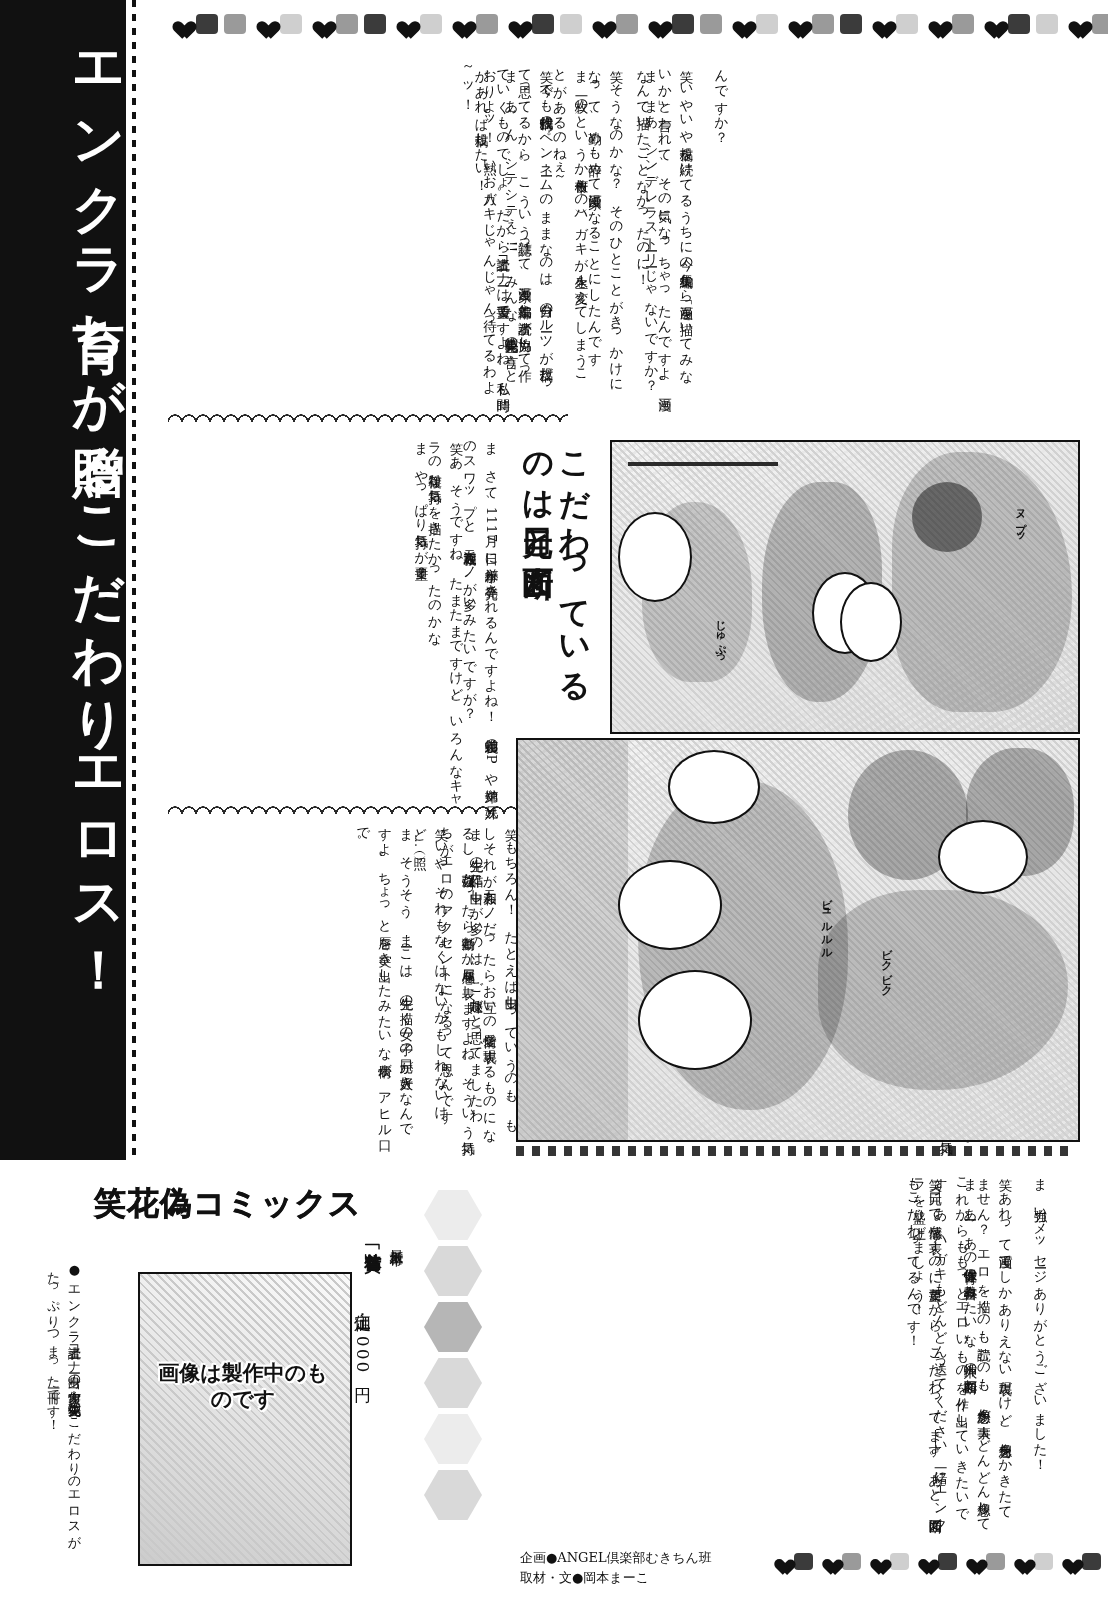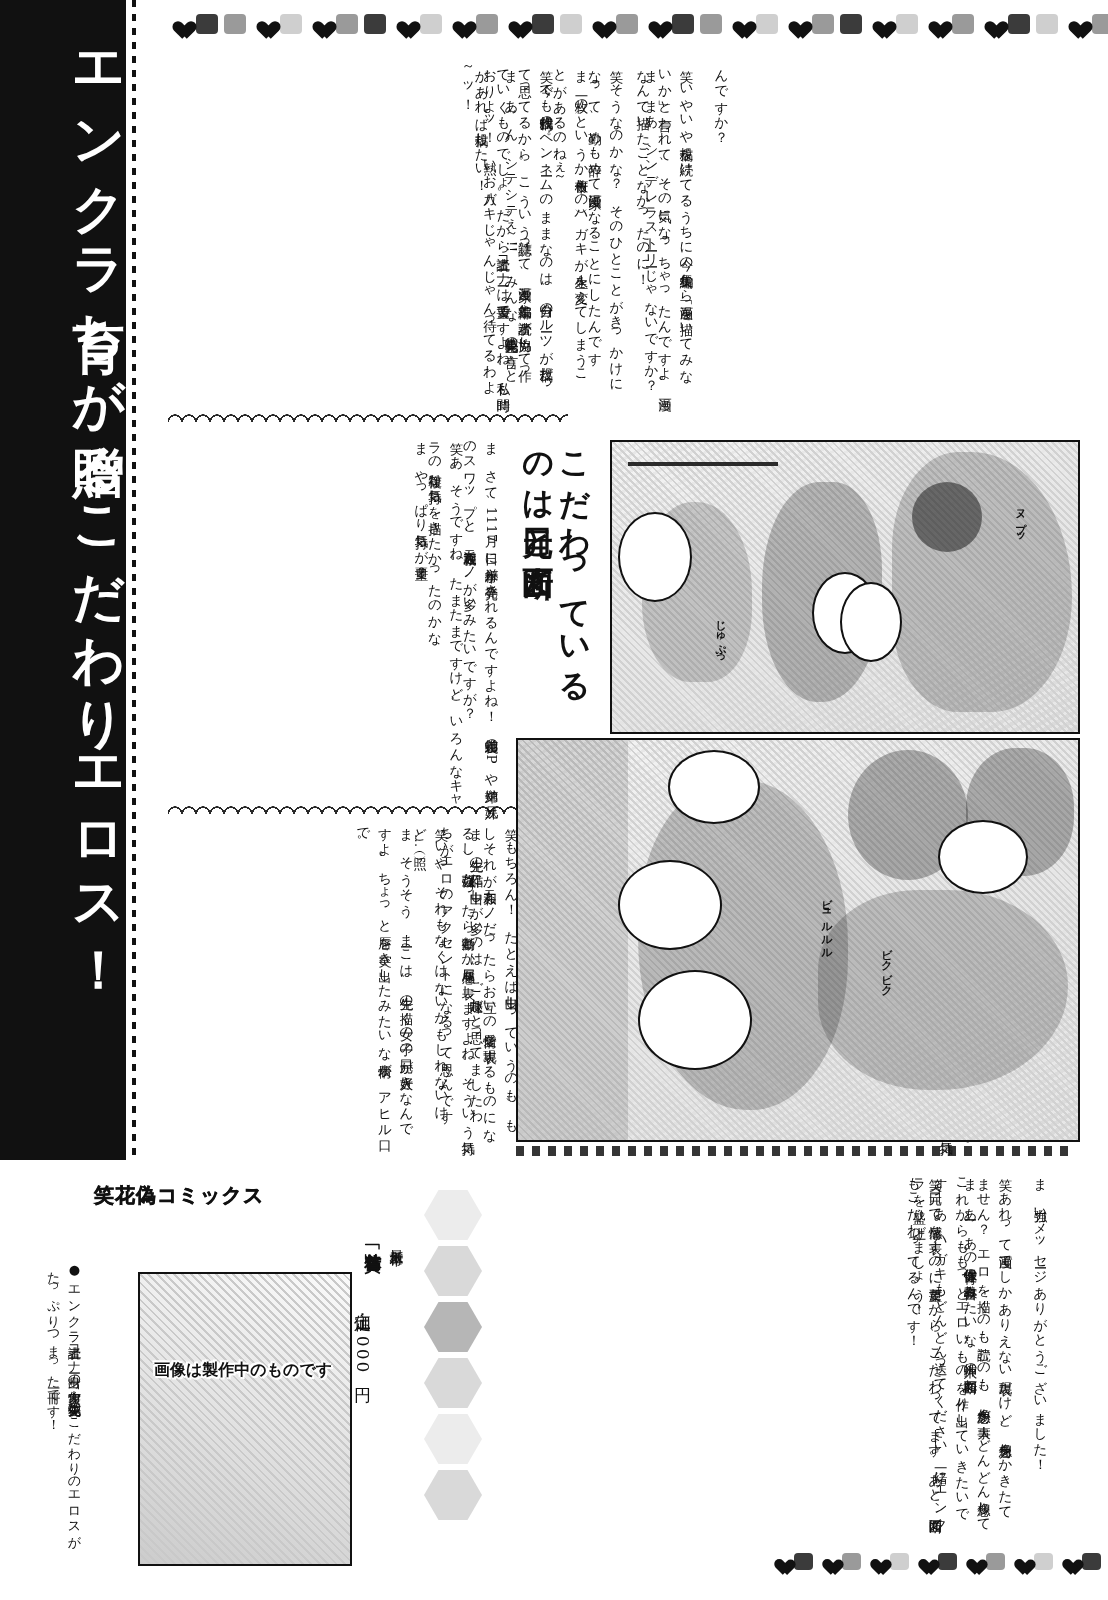--- a/index.html
+++ b/index.html
@@ -129,21 +129,21 @@
 
   
   .promo-band{
     position:absolute;left:0;top:1160px;width:126px;height:440px;background:#fff;
   }
   .promo-title{
     position:absolute;left:70px;top:1182px;width:330px;height:80px;
   }
   .promo-title .l1,.promo-title .l2{
     font-family:"DejaVu Serif","Liberation Serif",serif;
-    font-weight:bold;font-size:20px;color:#111;letter-spacing:1px;
+    font-weight:bold;font-size:32px;color:#111;letter-spacing:1px;
     -webkit-text-stroke:0.6px #111;
   }
   .promo-title .l1{position:absolute;left:24px;top:0;}
   .promo-title .l2{position:absolute;left:40px;top:36px;}
 
   .hexcol{position:absolute;left:424px;top:1190px;width:72px;height:330px;}
   .hex{
     width:58px;height:50px;margin:0 0 6px 0;
     background:#d9d9d9;
     clip-path:polygon(25% 0,75% 0,100% 50%,75% 100%,25% 100%,0 50%);
@@ -155,21 +155,21 @@
     position:absolute;left:138px;top:1272px;width:210px;height:290px;
     border:2px solid #111;background:#efefef;overflow:hidden;
   }
   .cover .scr{position:absolute;inset:0;
     background:
       repeating-linear-gradient(45deg,#c9c9c9 0 2px,transparent 2px 6px),
       linear-gradient(200deg,#fafafa,#cccccc);}
   .cover .overlay{
     position:absolute;left:8px;top:86px;width:190px;
     font-family:"DejaVu Serif","Liberation Serif",serif;
-    font-weight:bold;font-size:16px;line-height:1.25;color:#111;
+    font-weight:bold;font-size:21px;line-height:1.25;color:#111;
     text-align:center;
     text-shadow:-2px 0 #fff,2px 0 #fff,0 -2px #fff,0 2px #fff,-2px -2px #fff,2px 2px #fff;
   }
 
   .price{
     position:absolute;left:352px;top:1300px;
     writing-mode:vertical-rl;
     font-family:"DejaVu Serif","Liberation Serif",serif;
     font-size:17px;letter-spacing:2px;color:#111;
   }
@@ -352,20 +352,24 @@
   <div class="latest" style="left:360px;top:1238px;">
     <b>「粘着体質」</b>
   </div>
 
   <div class="price">定価：1000円</div>
 
   <div class="promo-desc">
     <div class="c" style="height:280px;width:22px;">●エンクラ読者コーナー出身の実力作家、笑花偽先生のこだわりのエロスがたっぷりつまった一冊です！</div>
   </div>
 
+  <div class="credits">
+    <div>企画●ANGEL倶楽部むきちん班</div>
+    <div>取材・文●岡本まーこ</div>
+  </div>
 
   <div class="bottom-border">
     <span class="heart"></span>
     <span class="sq d"></span>
     <span class="heart"></span>
     <span class="sq"></span>
     <span class="heart"></span>
     <span class="sq l"></span>
     <span class="heart"></span>
     <span class="sq d"></span>

